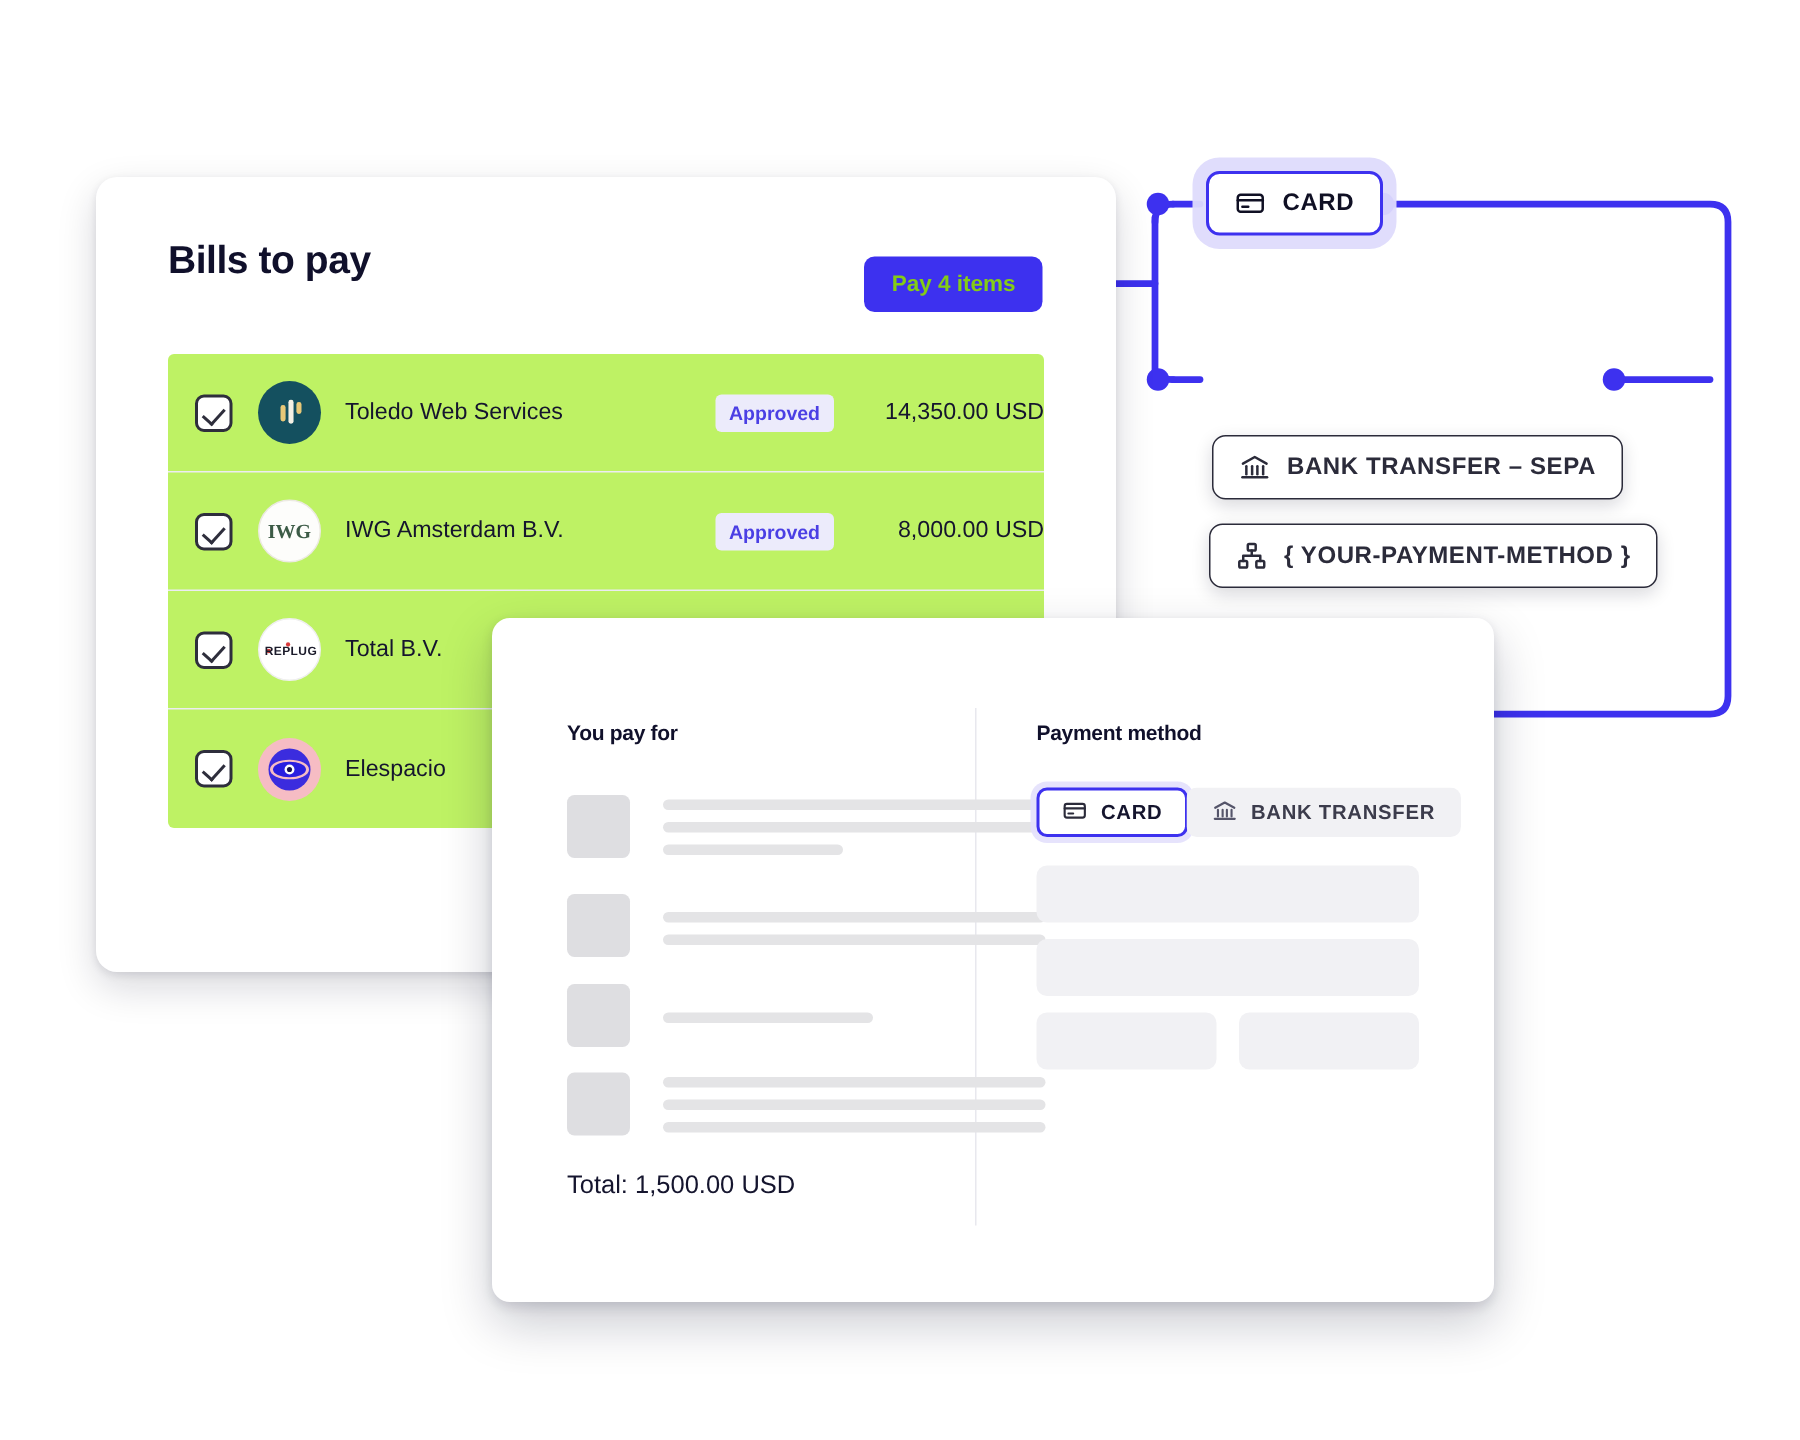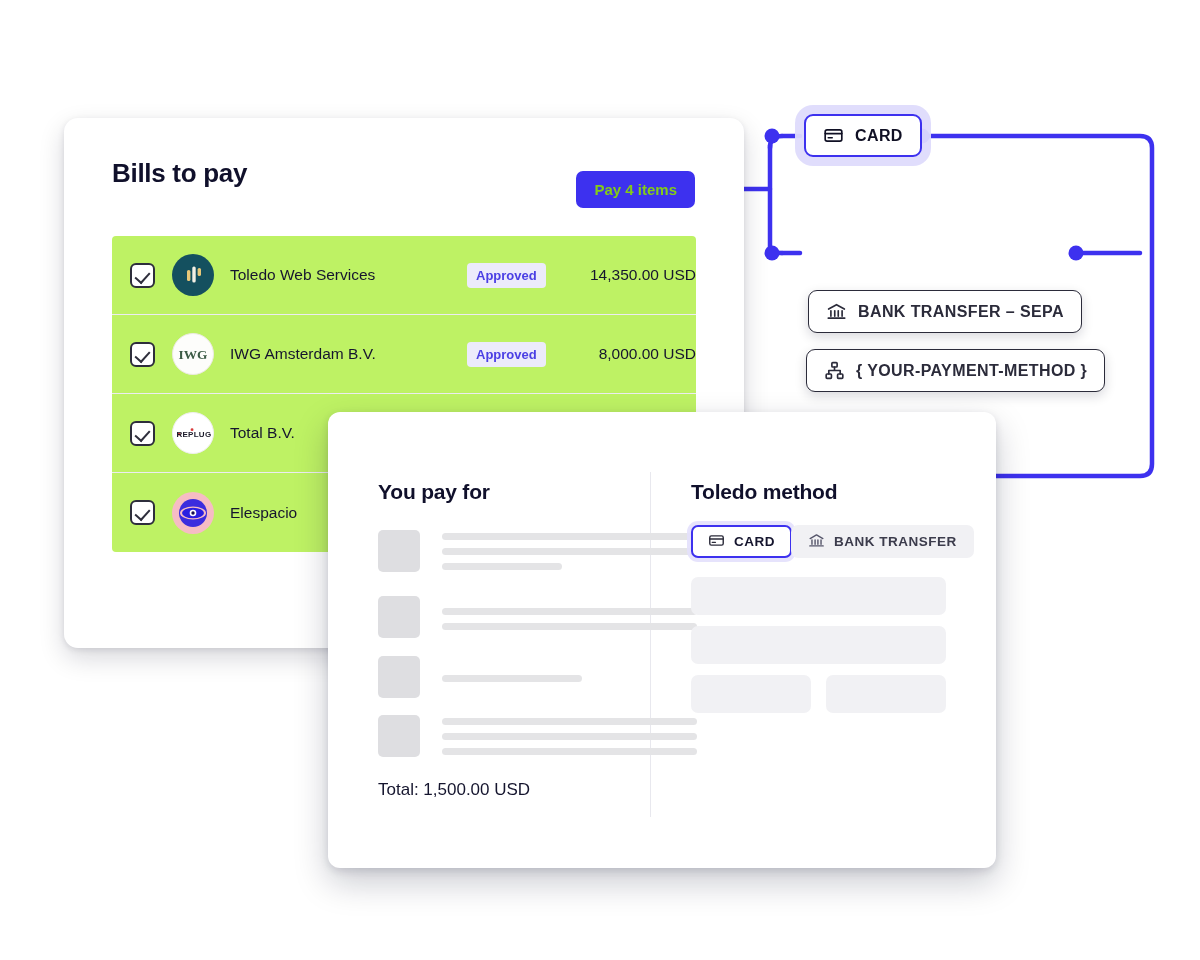--- a/index.html
+++ b/index.html
@@ -58,21 +58,21 @@
   .vlogo {
     width: 42px; height: 42px; flex: 0 0 42px; margin-left: 17px;
     border-radius: 50%; overflow: hidden;
     display: flex; align-items: center; justify-content: center;
   }
   .bill-name {
     margin-left: 16px; font-size: 15.5px; color: #15152e; font-weight: 400;
     white-space: nowrap;
   }
   .badge {
-    position: absolute; left: 355px;
+    position: absolute; left: 365px;
     background: #ecebfb; color: #4b3fe4;
     font-size: 13px; font-weight: 700;
     padding: 5px 9px; border-radius: 4px; white-space: nowrap;
   }
   .amount {
     position: absolute; right: 0px; width: 184px; text-align: right;
     font-size: 15.5px; color: #15152e; white-space: nowrap;
   }
 
   
@@ -100,21 +100,21 @@
     width: 668px; height: 456px;
     background: #ffffff; border-radius: 12px;
     box-shadow: 0 14px 34px rgba(10,12,40,.22), 0 3px 8px rgba(10,12,40,.12);
     overflow: hidden;
   }
   #modal-divider {
     position: absolute; left: 322px; top: 60px; width: 1px; height: 345px;
     background: #e8e8ee;
   }
   .col-title {
-    position: absolute; font-size: 21px; font-weight: 700;
+    position: absolute; font-size: 14px; font-weight: 700;
     color: #10102b; letter-spacing: -.2px;
   }
   #left-title { left: 50px; top: 68px; }
   #right-title { left: 363px; top: 68px; }
 
   .sk-row { position: absolute; left: 50px; display: flex; gap: 22px; }
   .sk-thumb {
     width: 42px; height: 42px; background: #dedee1; border-radius: 5px; flex: 0 0 42px;
   }
   .sk-lines { display: flex; flex-direction: column; gap: 8px; padding-top: 3px; }
@@ -280,21 +280,21 @@
         <path d="M12 8 L12 12 M5.5 16 L5.5 12 L18.5 12 L18.5 16"></path>
       </svg>
     </span>
     <span>{ YOUR-PAYMENT-METHOD }</span>
   </div>
 
   <div id="pay-modal">
     <div id="modal-divider"></div>
 
     <div id="left-title" class="col-title">You pay for</div>
-    <div id="right-title" class="col-title">Toledo method</div>
+    <div id="right-title" class="col-title">Payment method</div>
 
     <div class="sk-row" style="top:118px;">
       <div class="sk-thumb"></div>
       <div class="sk-lines">
         <div class="sk-line" style="width:255px;"></div>
         <div class="sk-line" style="width:255px;"></div>
         <div class="sk-line" style="width:120px;"></div>
       </div>
     </div>
 

